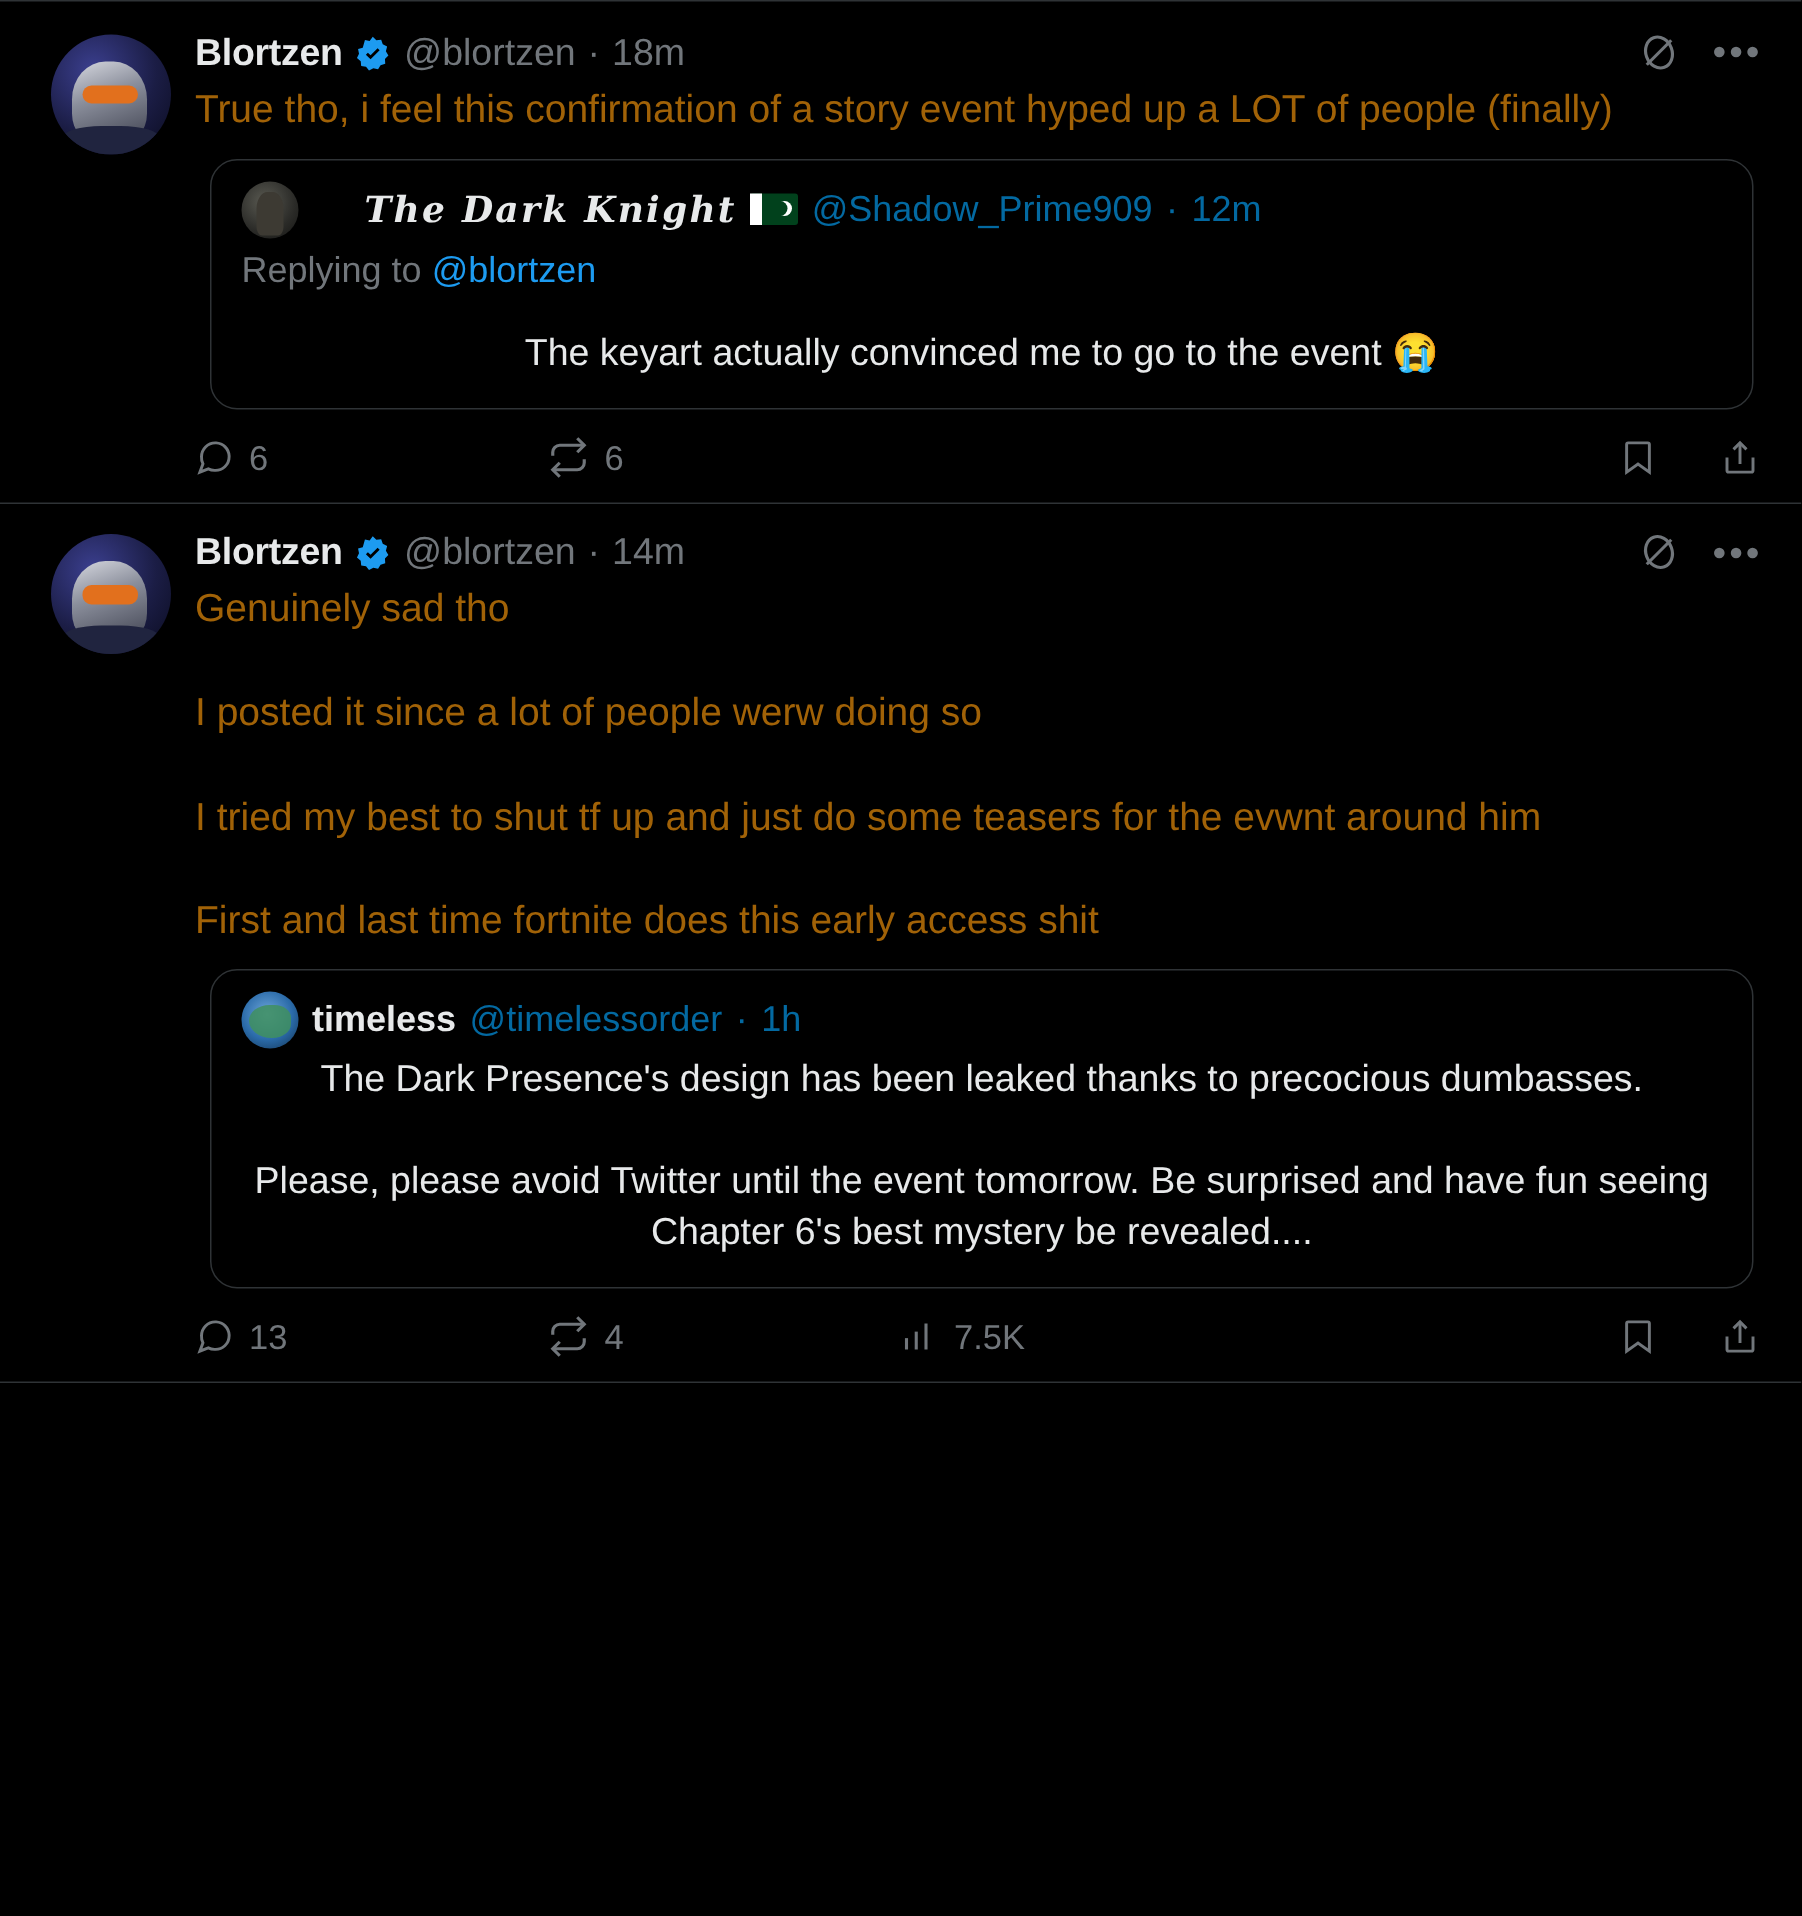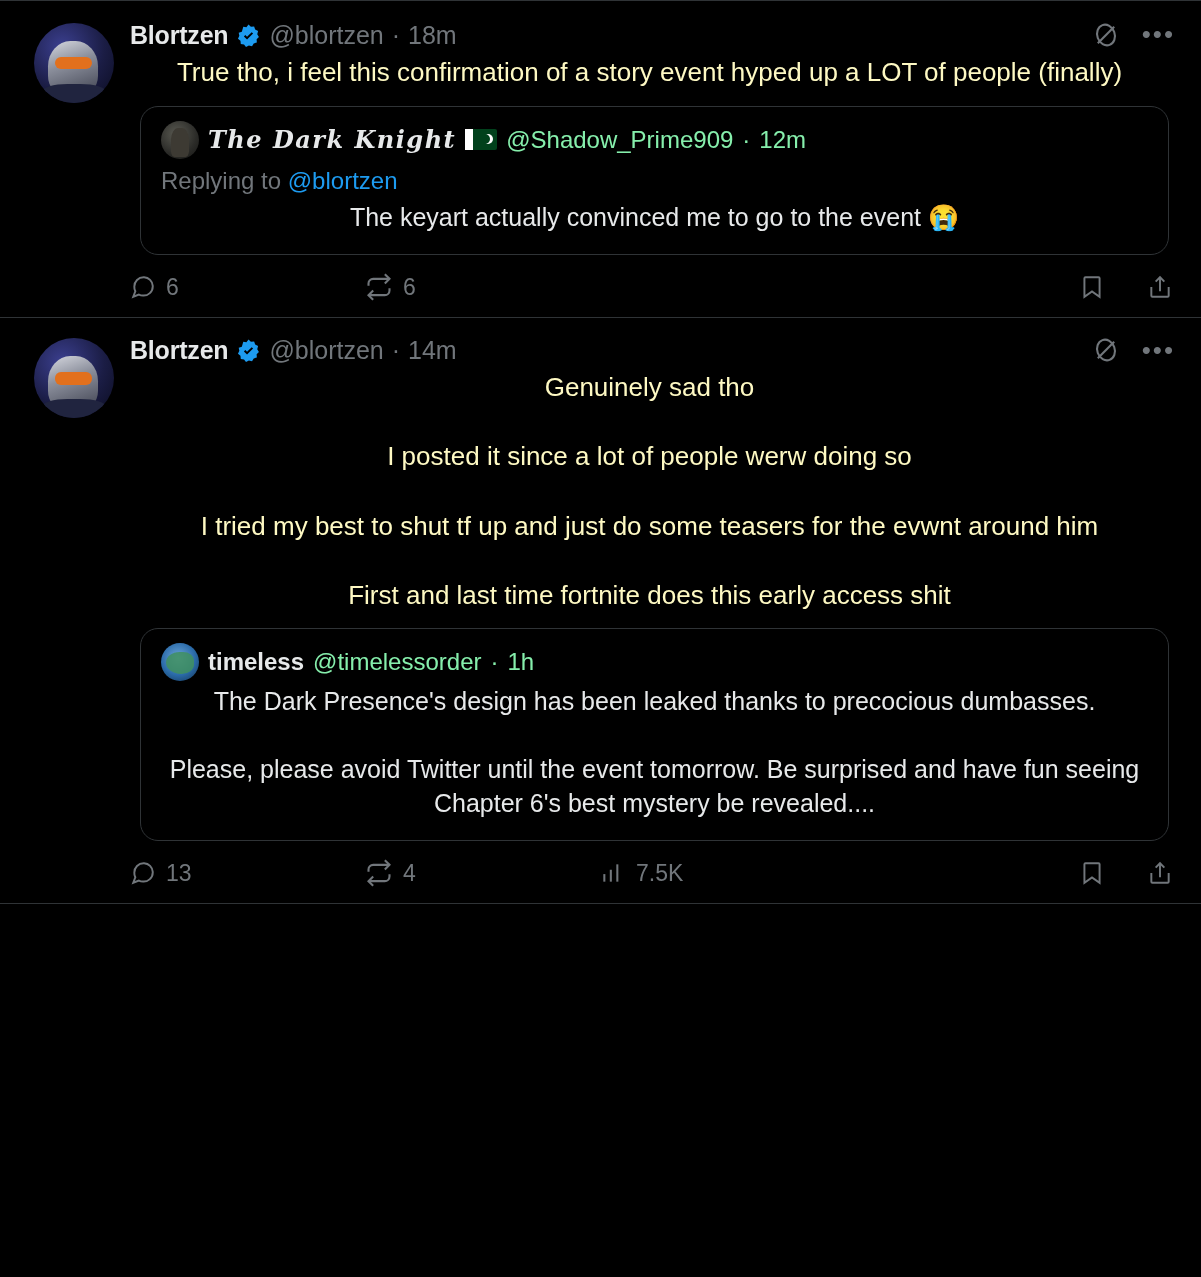--- a/index.html
+++ b/index.html
@@ -112,26 +112,25 @@
   .dots {
     font-size: 26px;
     line-height: 0.6;
     letter-spacing: 2px;
     color: #71767b;
     cursor: pointer;
   }
   .tweet-text {
     font-size: 26px;
     line-height: 1.33;
-    color: #fef9c3;
+    color: #a16207;
     white-space: pre-wrap;
     word-wrap: break-word;
     margin: 0 0 4px 0;
     padding-right: 10px;
-    text-align: center;
   }
   .quote {
     border: 1px solid #2f3336;
     border-radius: 18px;
     margin: 16px 10px 8px 10px;
     padding: 14px 20px 20px 20px;
   }
   .quote-head {
     display: flex;
     align-items: center;
@@ -176,20 +175,21 @@
     font-size: 24px;
     font-weight: bold;
     color: #e7e9ea;
   }
   .q-name.script {
     font-family: "DejaVu Serif", serif;
     font-style: italic;
     font-weight: bold;
     letter-spacing: 1.5px;
     font-size: 24px;
+    margin-left: 35px;
   }
   .flag {
     display: inline-block;
     width: 32px;
     height: 21px;
     background: #01411c;
     position: relative;
     border-radius: 2px;
     vertical-align: middle;
   }
@@ -203,26 +203,26 @@
     position: absolute;
     left: 47%;
     top: 22%;
     width: 10px;
     height: 10px;
     border-radius: 50%;
     box-shadow: 3px 0 0 0 #ffffff;
   }
   .q-handle, .q-dot, .q-time {
     font-size: 24px;
-    color: #86efac;
+    color: #0369a1;
   }
   .replying {
     font-size: 24px;
     color: #71767b;
-    margin: 8px 0 6px 0;
+    margin: 8px 0 24px 0;
   }
   .replying .mention { color: #1d9bf0; }
   .q-text {
     font-size: 25px;
     line-height: 1.35;
     color: #e7e9ea;
     white-space: pre-wrap;
     margin: 0;
     text-align: center;
   }

